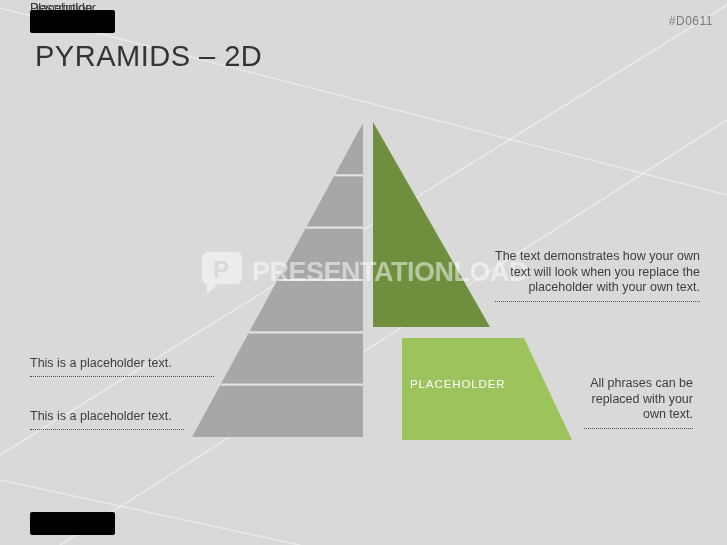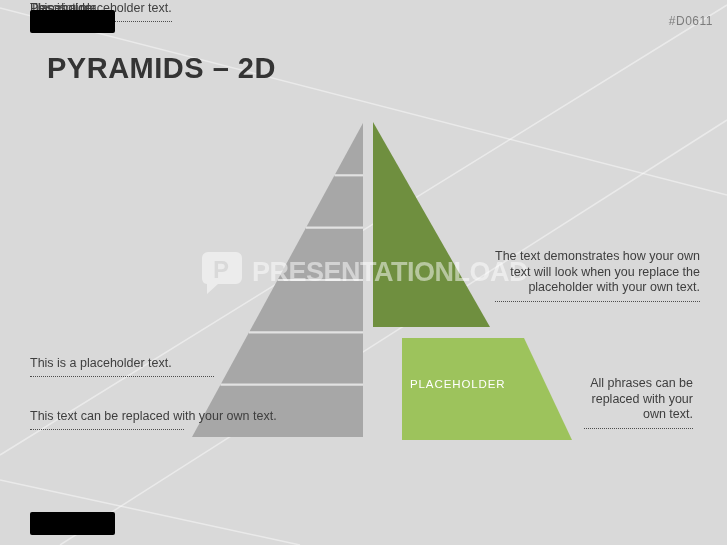--- a/index.html
+++ b/index.html
@@ -81,24 +81,23 @@
       </defs>
       <path d="M9,2 h26 a6,6 0 0 1 6,6 v20 a6,6 0 0 1 -6,6 h-18 l-11,10 v-10 a6,6 0 0 1 -5,-6 v-20 a6,6 0 0 1 6,-6 z" fill="rgba(255,255,255,0.5)" mask="url(#pmask)"></path>
     </svg>
     <span class="watermark-text">PRESENTATIONLOAD</span>
   </div>
 
   <div class="accent-bar top"></div>
   <div class="accent-bar bottom"></div>
 
   <div class="slide-code">#D0611</div>
-  <h1 class="title" style="margin:16px;font-weight:bold;">PYRAMIDS – 2D</h1>
+  <h1 class="title" style="margin:4px;font-weight:normal;">PYRAMIDS – 2D</h1>
 
   <div class="left-label">This is a placeholder text.</div>
-  <div class="left-label">This text can be replaced with your own text.</div>
   <div class="left-label">This is a placeholder text.</div>
   <div class="left-label">Placeholder</div>
   <div class="left-label">Description</div>
 
   <div class="segment-label">PLACEHOLDER</div>
 
   <div class="callout second">All phrases can be replaced with your own text.</div>
   <div class="callout first">The text demonstrates how your own text will look when you replace the placeholder with your own text.</div>
 
 </div>

